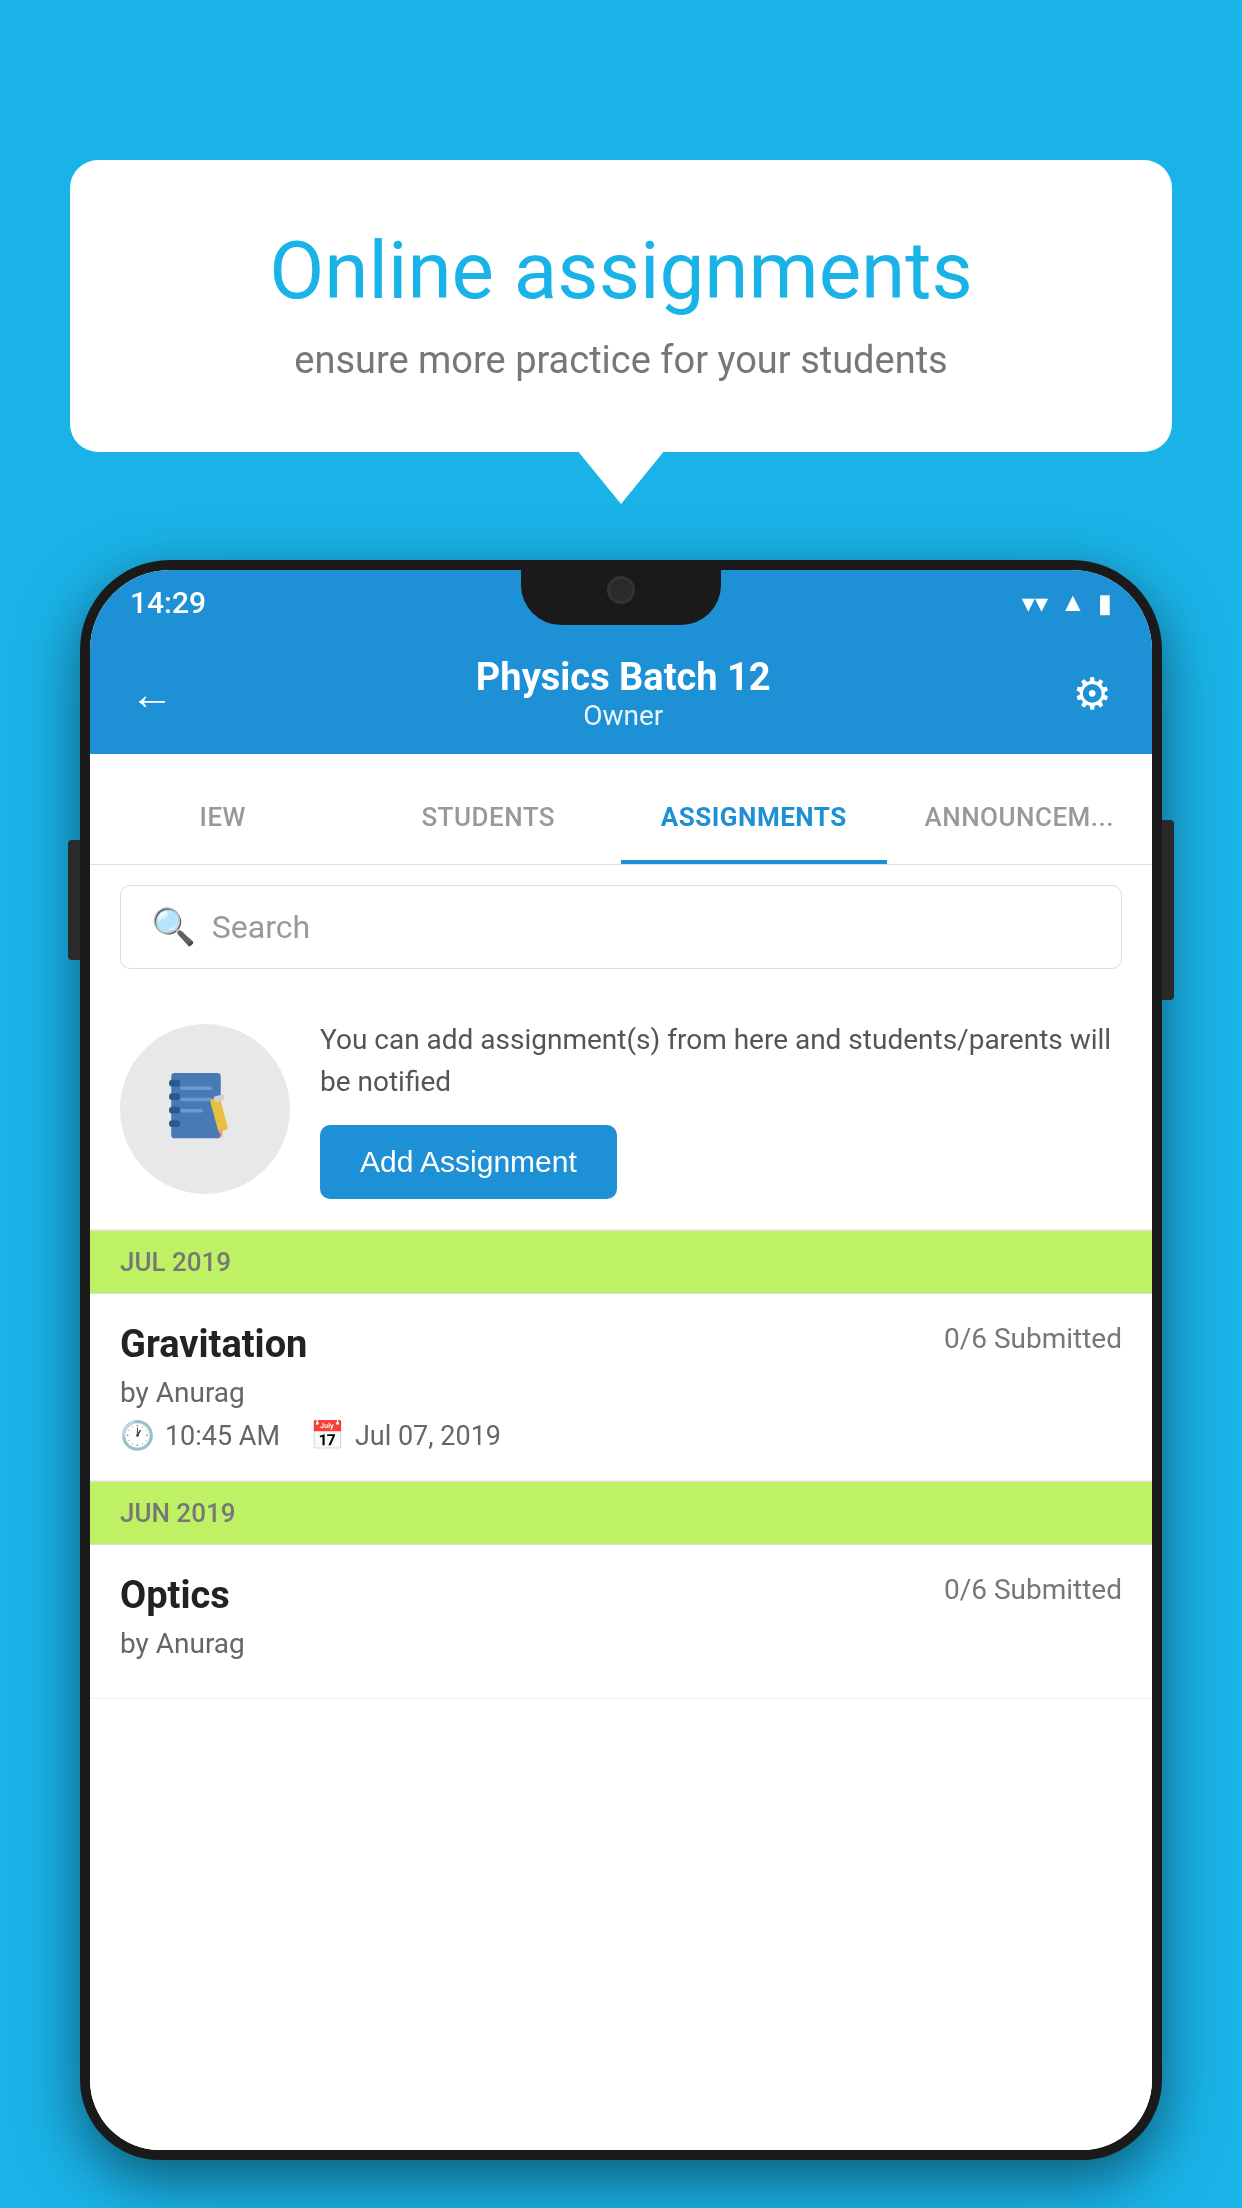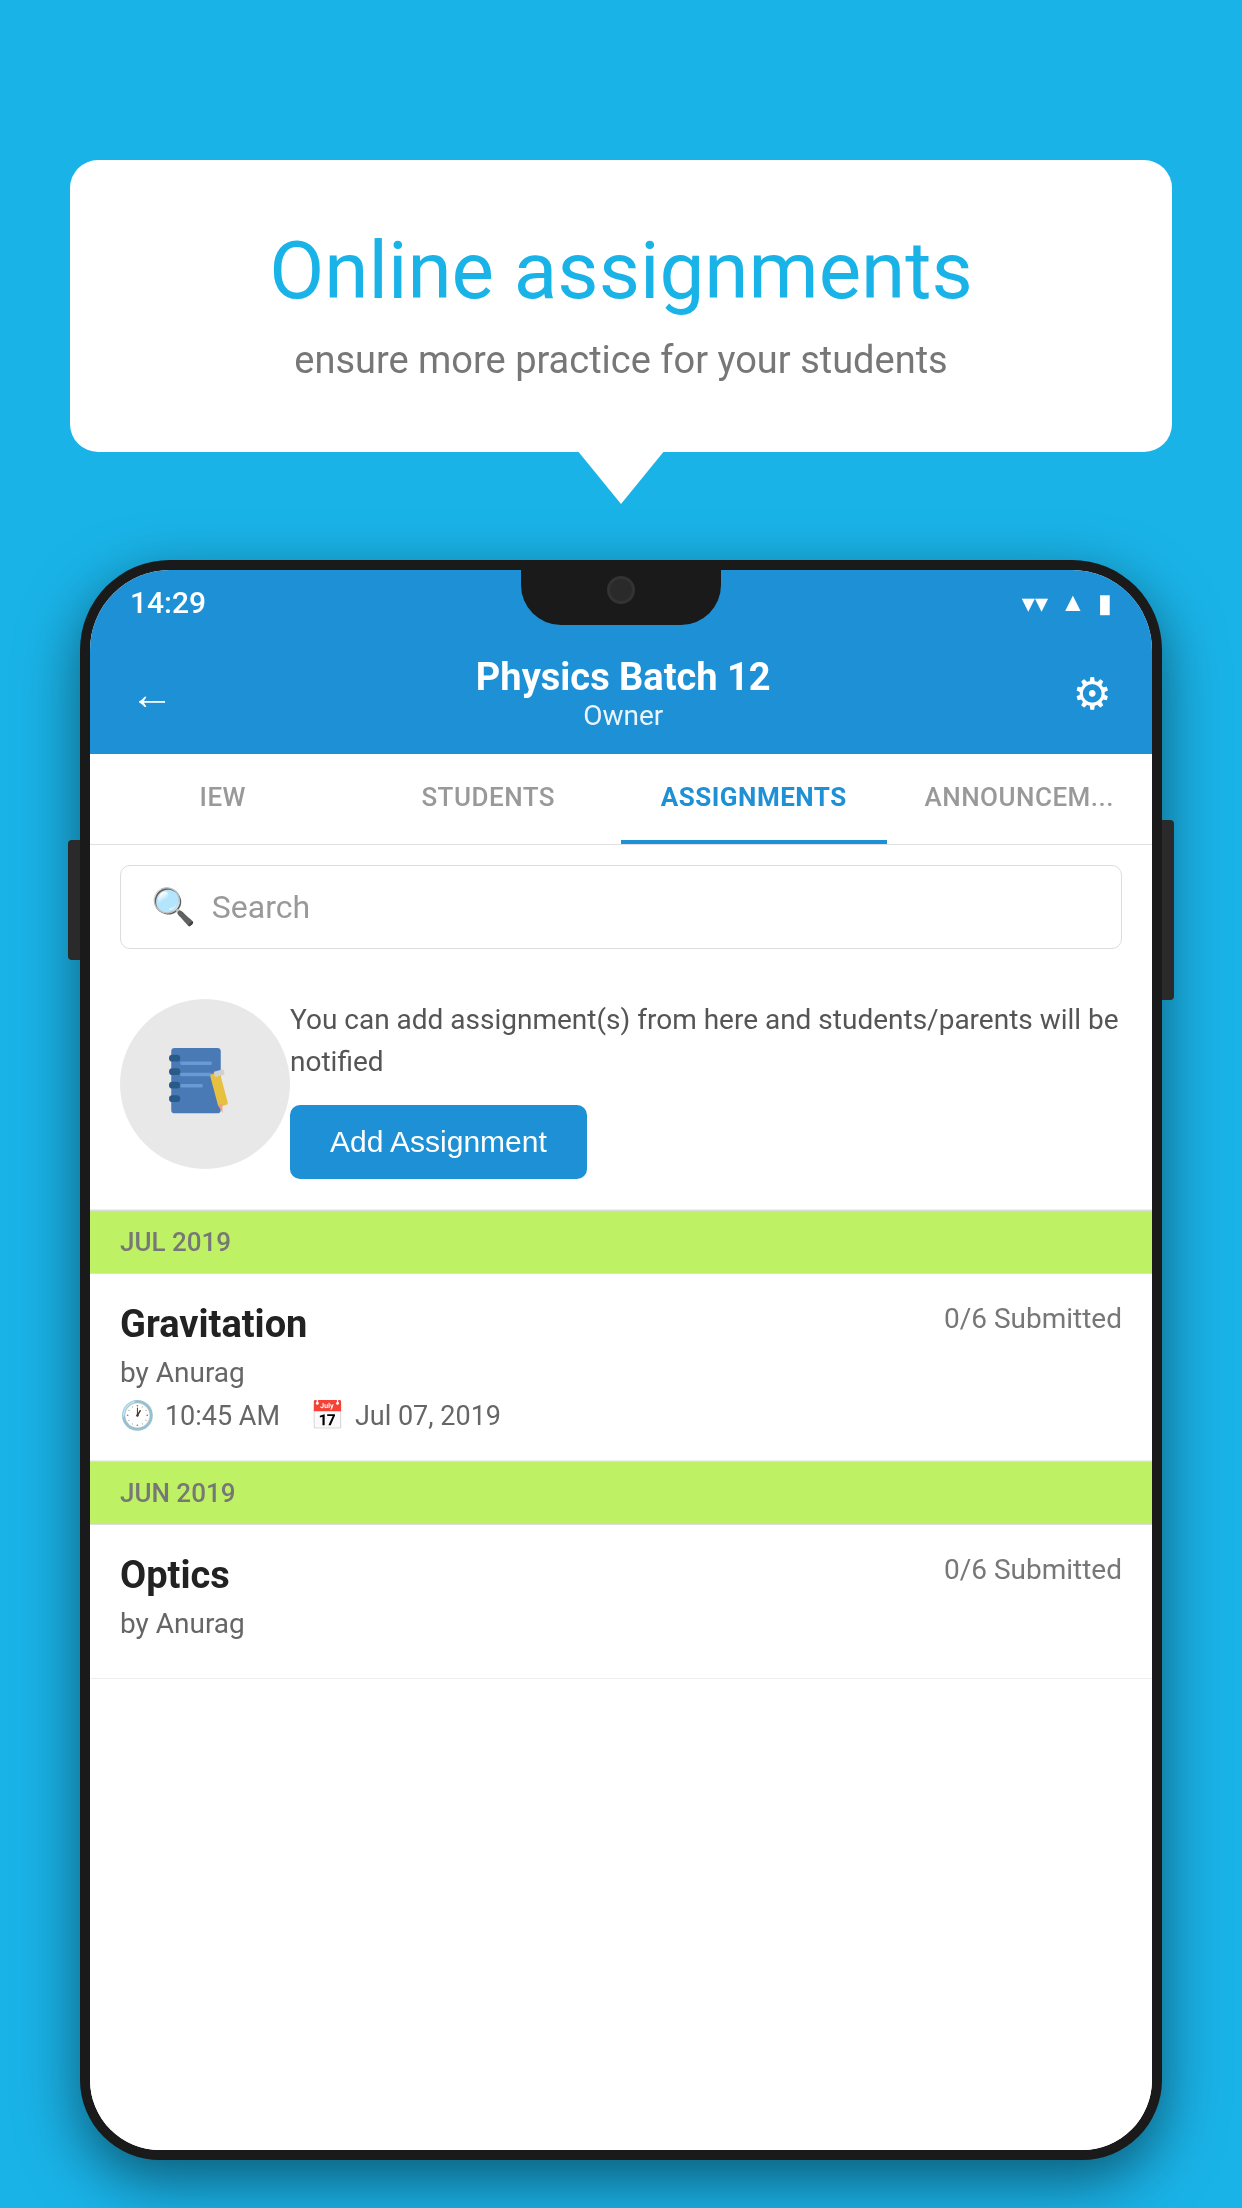--- a/index.html
+++ b/index.html
@@ -196,20 +196,21 @@
       font-size: 44px;
       cursor: pointer;
     }
 
     
     .tabs-bar {
       background: white;
       display: flex;
       border-bottom: 1px solid #e0e0e0;
       overflow: hidden;
+      margin-top: 20px;
     }
 
     .tab-item {
       flex: 1;
       padding: 28px 10px;
       text-align: center;
       font-size: 26px;
       color: #999;
       font-weight: 500;
       cursor: pointer;
@@ -252,20 +253,22 @@
 
     .search-icon-svg {
       font-size: 36px;
       color: #999;
     }
 
     
     .add-assignment-banner {
       padding: 30px 30px;
       display: flex;
+      align-items: center;
+      gap: 30px;
       border-bottom: 1px solid #eee;
     }
 
     .assignment-icon-circle {
       width: 170px;
       height: 170px;
       background: #e8e8e8;
       border-radius: 50%;
       display: flex;
       align-items: center;

